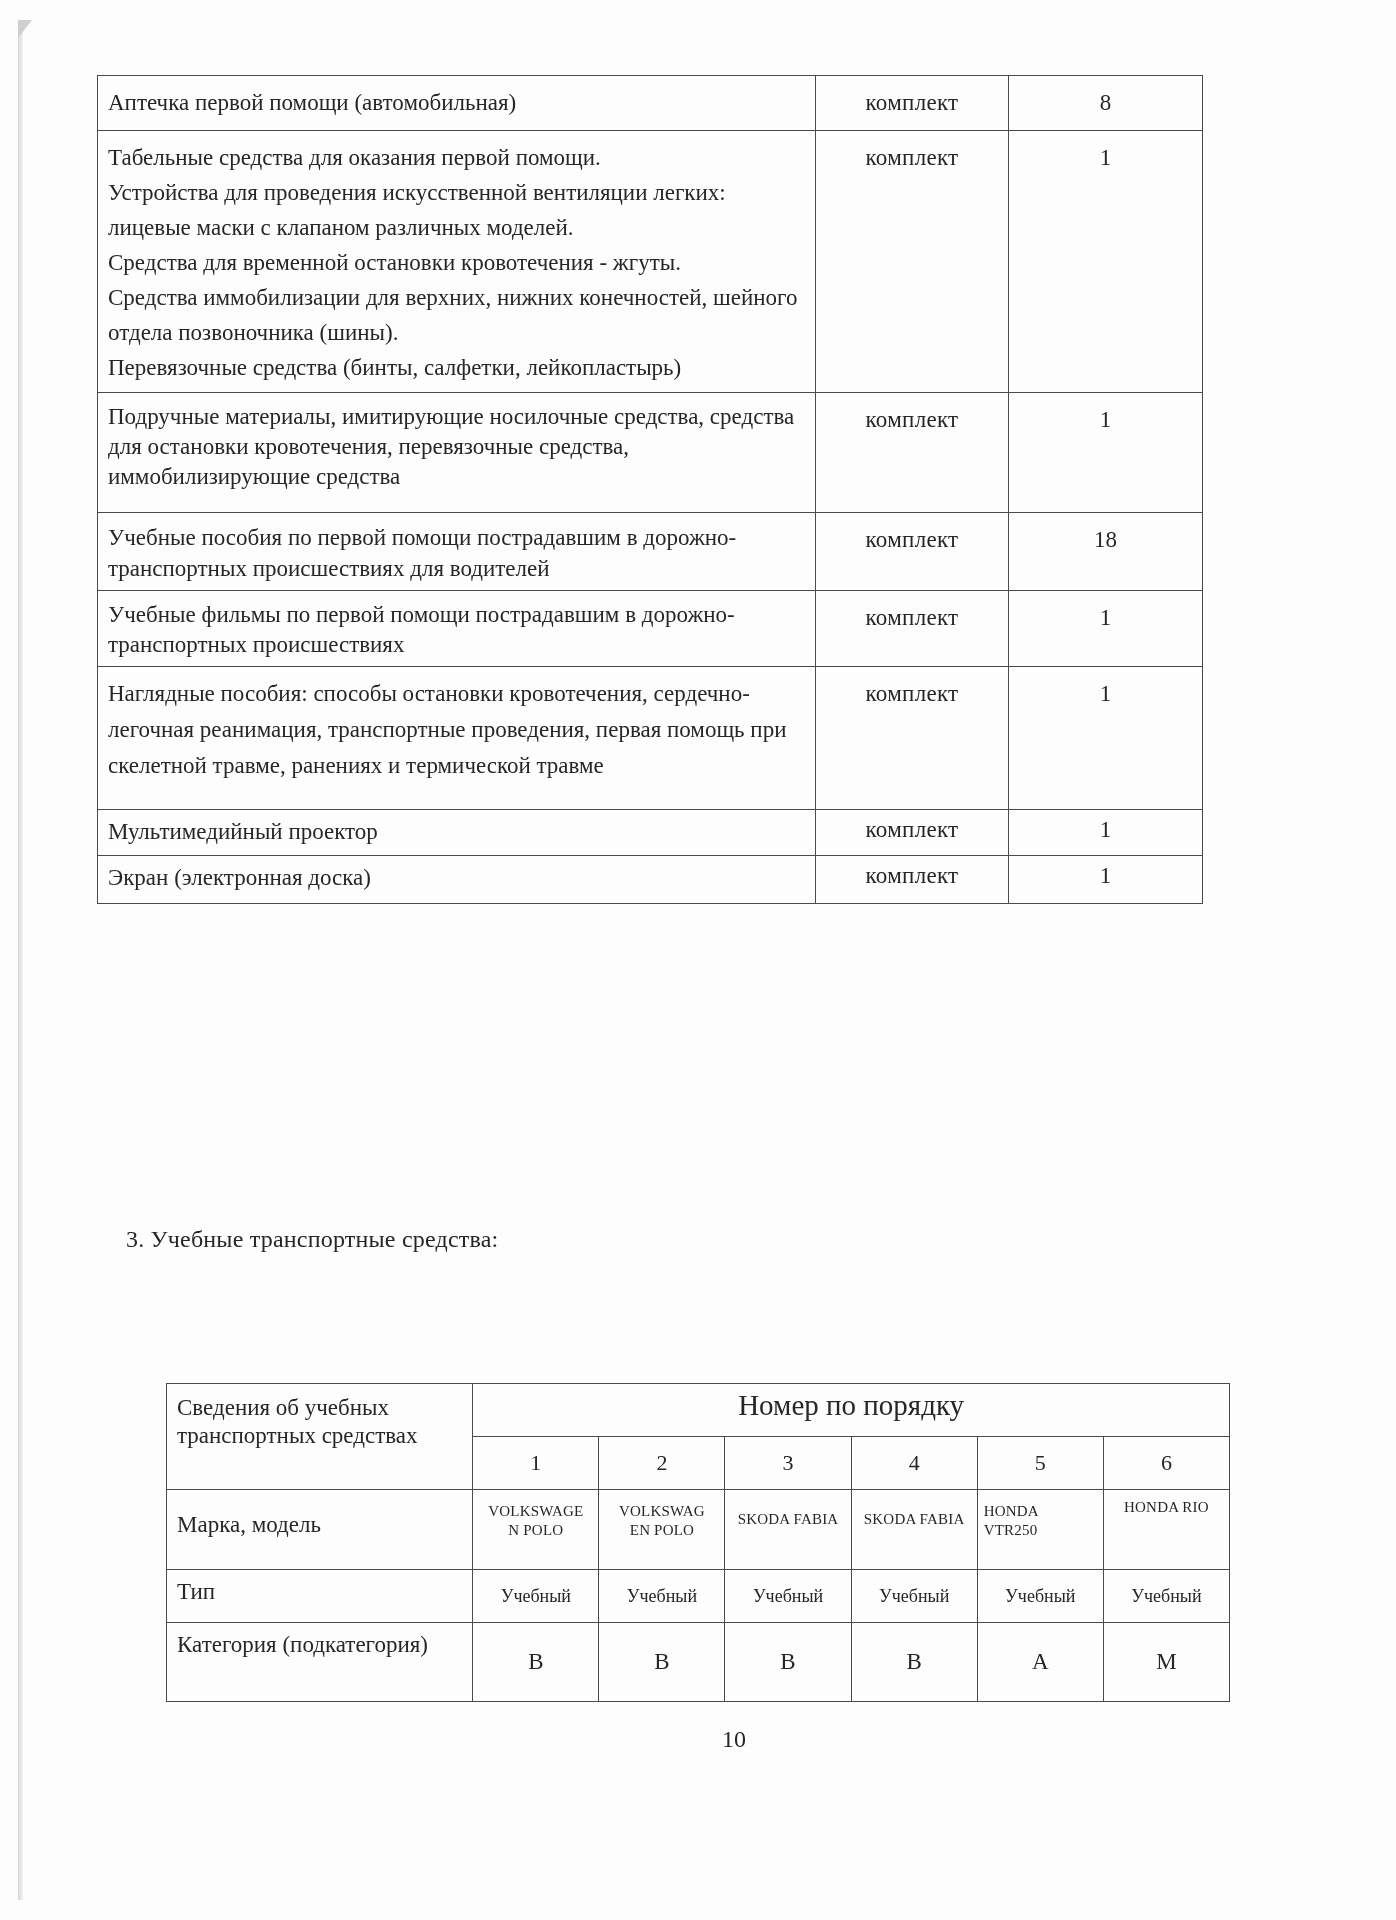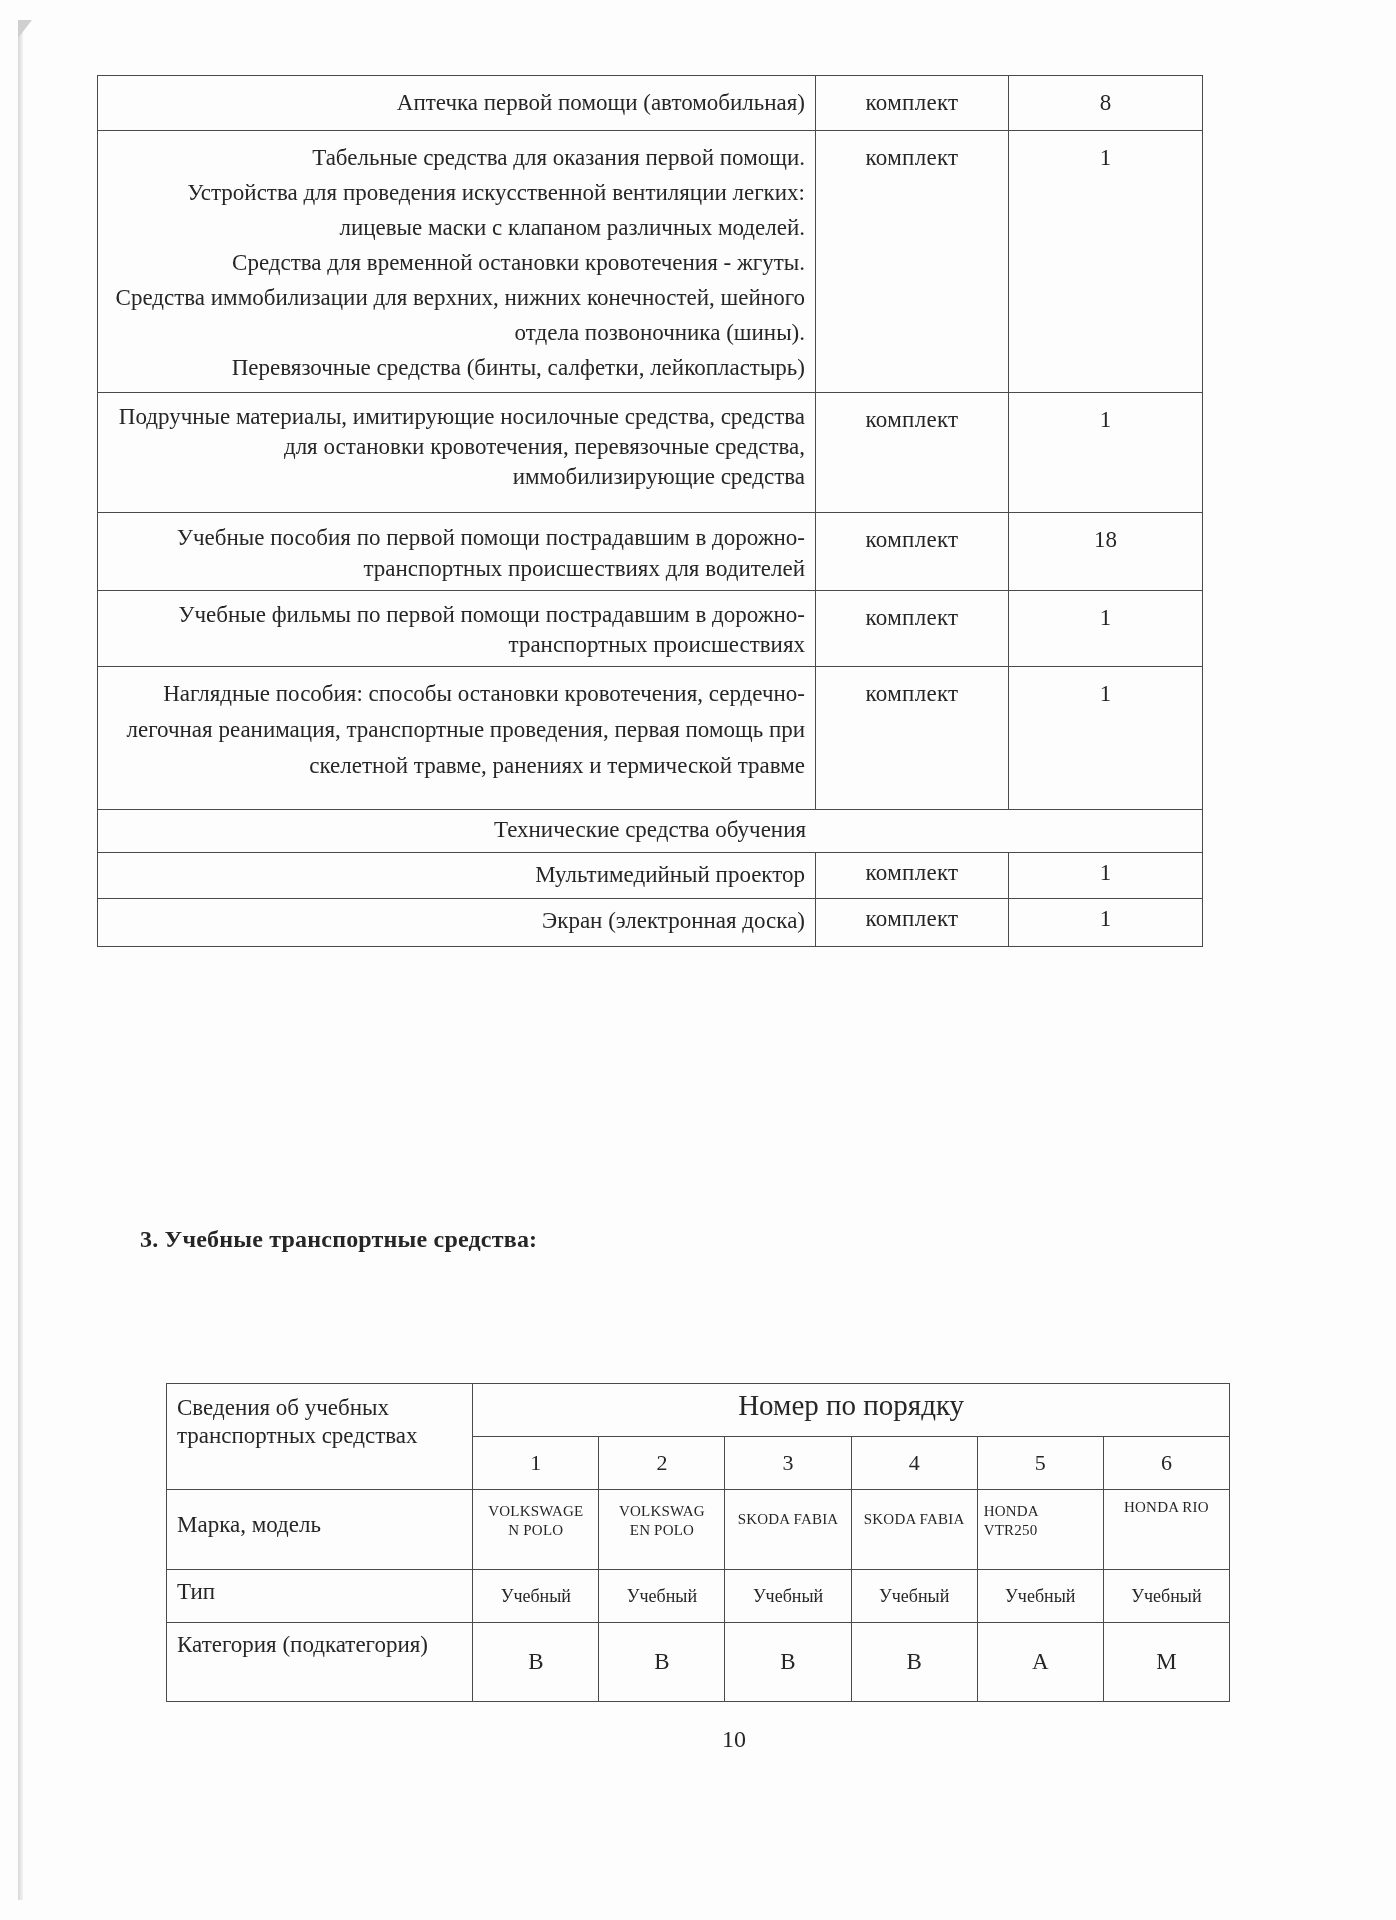--- a/index.html
+++ b/index.html
@@ -19,29 +19,29 @@
   }
   table { border-collapse: collapse; position: absolute; table-layout: fixed; }
   td, th { border: 1.5px solid #4a4a4a; vertical-align: top; padding: 0; }
 
   
   #equip { left: 97px; top: 75px; width: 1105px; }
   #equip col.c1 { width: 718px; }
   #equip col.c2 { width: 193px; }
   #equip col.c3 { width: 194px; }
   #equip td { font-size: 23px; line-height: 35px; }
-  #equip td.name { padding: 9px 10px 6px 10px; text-align: right; }
+  #equip td.name { padding: 9px 10px 6px 10px; }
   #equip td.unit { text-align: center; padding-top: 9px; letter-spacing: 0.3px; }
   #equip td.qty { text-align: center; padding-top: 9px; }
   #equip tr.section td { text-align: center; padding: 8px 0 7px 0; }
 
   
   .section-heading {
-    position: absolute; left: 140px; top: 1226px;
-    font-size: 24px; font-weight: bold; letter-spacing: 0.2px;
+    position: absolute; left: 126px; top: 1226px;
+    font-size: 24px; font-weight: normal; letter-spacing: 0.2px;
   }
 
   
   #vehicles { left: 166px; top: 1383px; width: 1064px; }
   #vehicles col.lbl { width: 306px; }
   #vehicles col.num { width: 126px; }
   #vehicles td { font-size: 22px; line-height: 30px; }
   #vehicles td.rowlabel { padding: 10px 8px 9px 10px; font-size: 23px; }
   #vehicles td.numhead { text-align: center; font-size: 29px; height: 46px; padding-top: 6px; }
   #vehicles td.idx { text-align: center; font-size: 22px; height: 52px; vertical-align: middle; }
@@ -94,23 +94,20 @@
     </tr>
     <tr style="height:72px">
       <td class="name" style="line-height:30px">Учебные фильмы по первой помощи пострадавшим в дорожно-транспортных происшествиях</td>
       <td class="unit">комплект</td>
       <td class="qty">1</td>
     </tr>
     <tr style="height:143px">
       <td class="name" style="line-height:36px">Наглядные пособия: способы остановки кровотечения, сердечно-легочная реанимация, транспортные проведения, первая помощь при скелетной травме, ранениях и термической травме</td>
       <td class="unit">комплект</td>
       <td class="qty">1</td>
-    </tr>
-    <tr class="section" style="height:43px">
-      <td colspan="3" style="padding:2px 0">Технические средства обучения</td>
     </tr>
     <tr style="height:45px">
       <td class="name" style="padding-top:4px">Мультимедийный проектор</td>
       <td class="unit" style="padding-top:2px">комплект</td>
       <td class="qty" style="padding-top:2px">1</td>
     </tr>
     <tr style="height:48px">
       <td class="name" style="padding-top:4px">Экран (электронная доска)</td>
       <td class="unit" style="padding-top:2px">комплект</td>
       <td class="qty" style="padding-top:2px">1</td>

